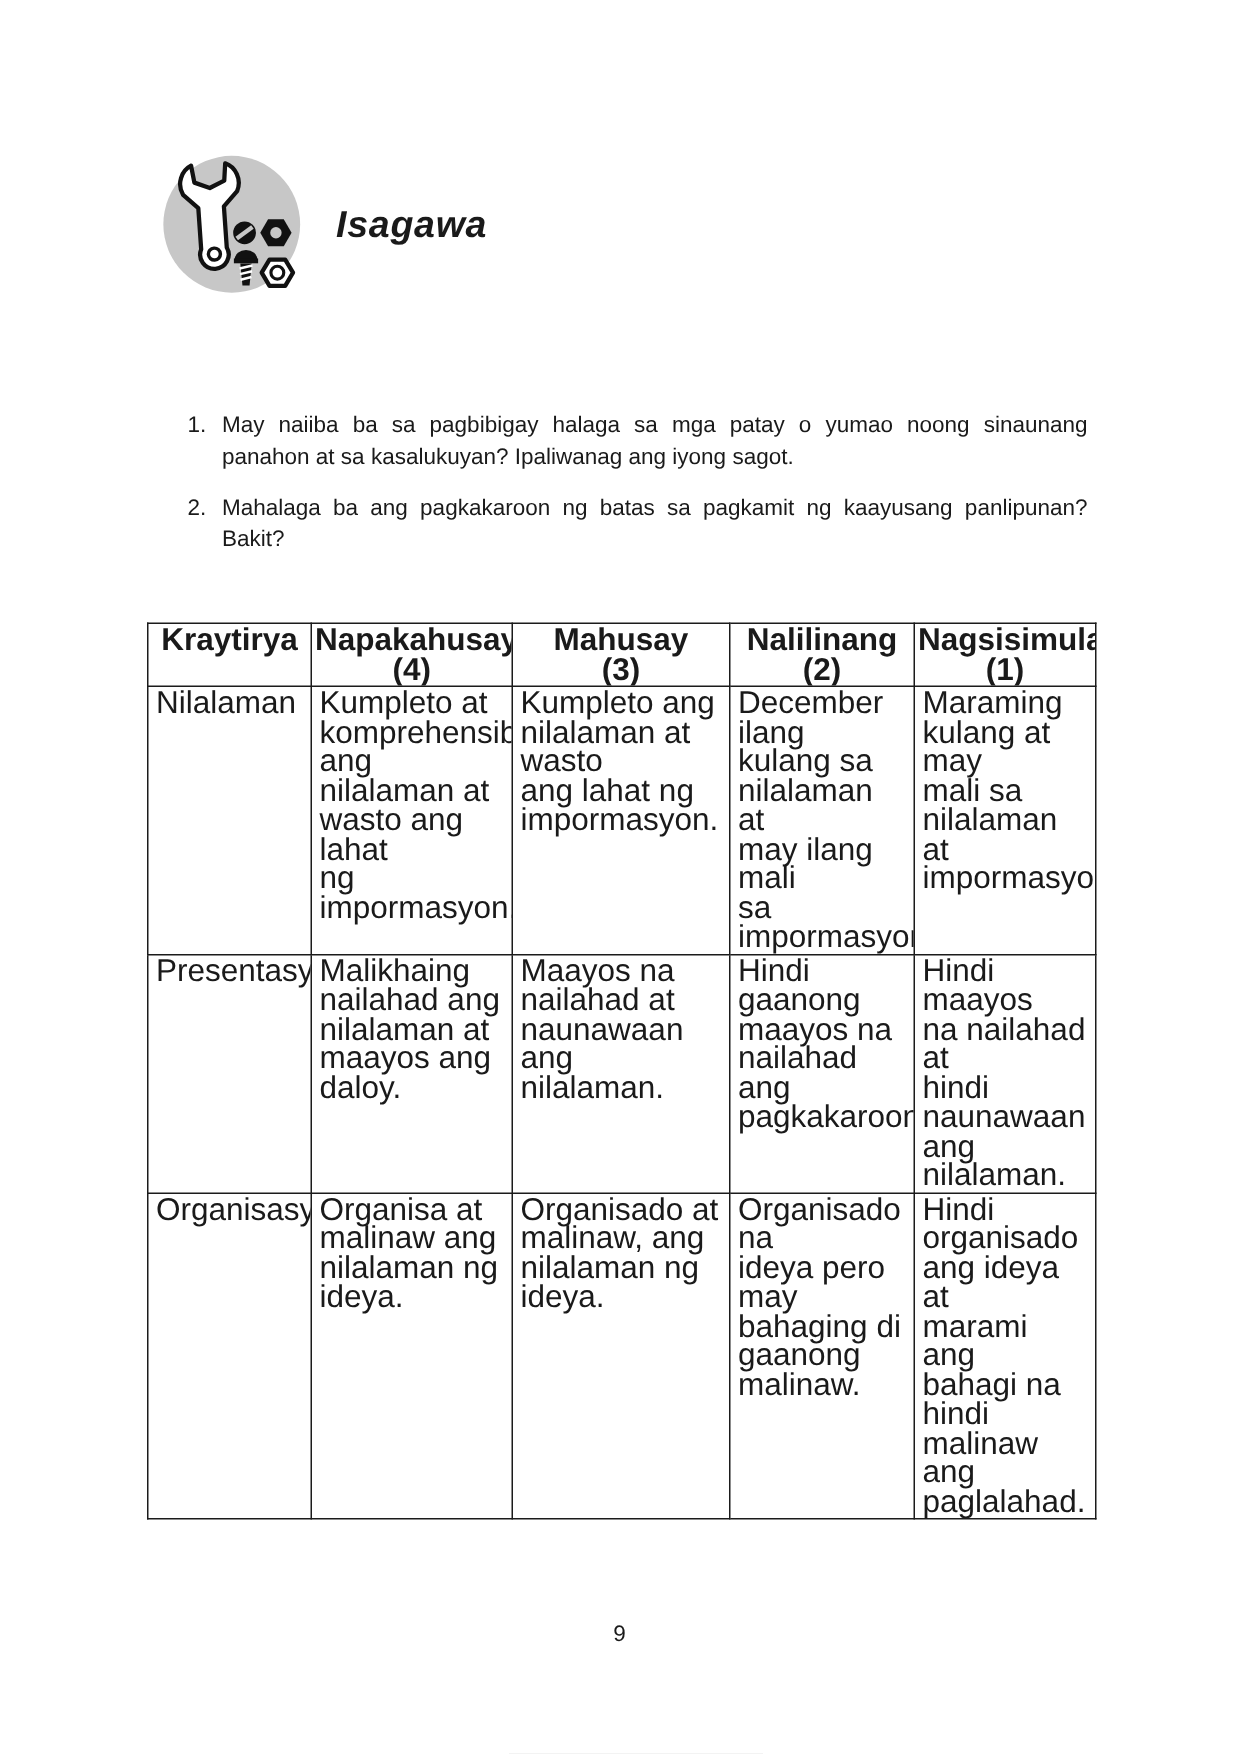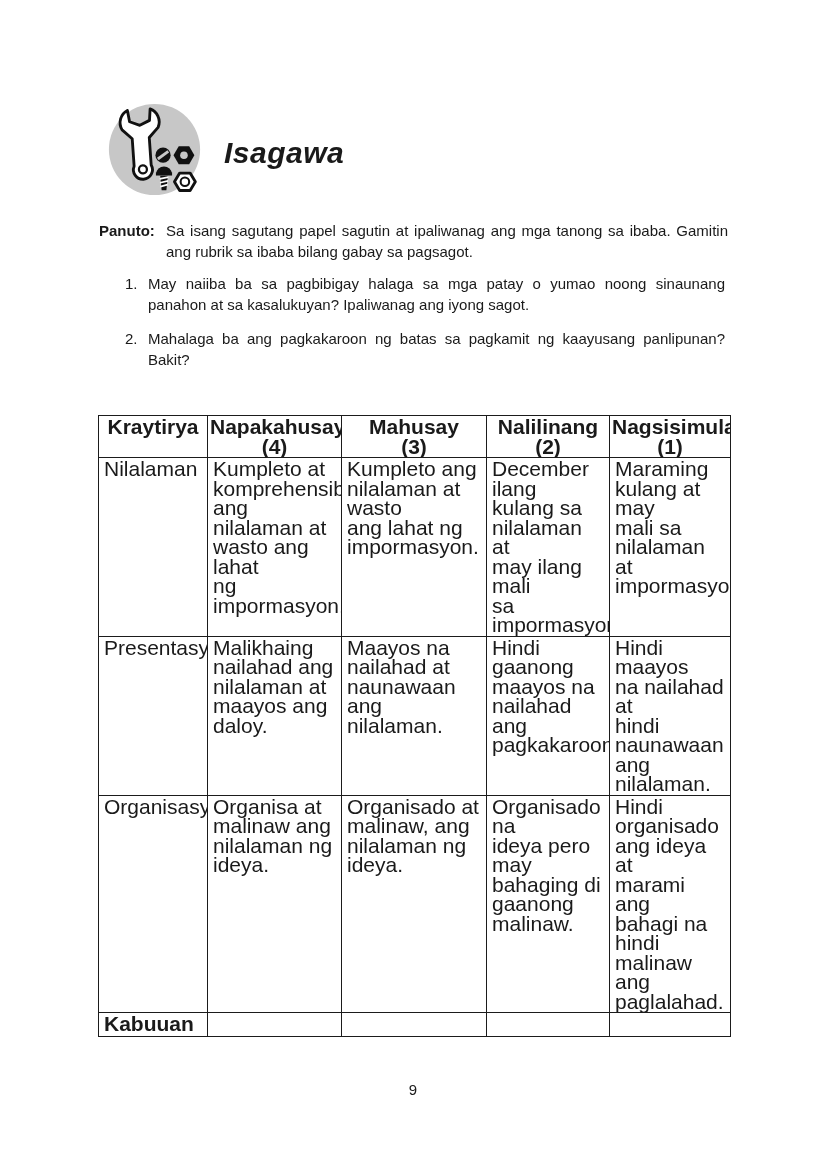--- a/index.html
+++ b/index.html
@@ -10,21 +10,21 @@
     margin:0 auto;
     font-family:"Liberation Sans","DejaVu Sans",sans-serif;
     color:var(--text,#1a1a1a);
     font-size:15px;
     overflow:hidden;
   }
   
   .hdr-icon{position:absolute;left:107px;top:102px;width:95px;height:95px;}
   .hdr-title{
     position:absolute;left:224px;top:136px;
-    font-size:30px;font-weight:bold;font-style:italic;
+    font-size:25px;font-weight:bold;font-style:italic;
     letter-spacing:.5px;
   }
   
   .panuto{
     position:absolute;left:99px;top:221px;width:629px;
     padding-left:67px;box-sizing:border-box;
     text-align:justify;line-height:20.5px;
   }
   .panuto-label{position:absolute;left:0;top:0;font-weight:bold;}
   
@@ -93,24 +93,20 @@
       <line x1="56.2" y1="89" x2="63.8" y2="87" stroke="#ffffff" stroke-width="1.8"></line>
     </g>
     <g>
       <polygon points="71,84 76.5,74.8 87.5,74.8 93,84 87.5,93.2 76.5,93.2" fill="#ffffff" stroke="#111" stroke-width="3" stroke-linejoin="round"></polygon>
       <circle cx="82" cy="84" r="4.5" fill="#ffffff" stroke="#111" stroke-width="2.2"></circle>
     </g>
   </svg>
 
   <div class="hdr-title">Isagawa</div>
 
-  <div class="panuto">
-    <span class="panuto-label">Panuto:</span>
-    <span>Sa isang sagutang papel sagutin at ipaliwanag ang mga tanong sa ibaba. Gamitin ang rubrik sa ibaba bilang gabay sa pagsagot.</span>
-  </div>
 
   <div class="q q-1">
     <span class="q-num">1.</span>
     <div class="q-text">May naiiba ba sa pagbibigay halaga sa mga patay o yumao noong sinaunang panahon at sa kasalukuyan? Ipaliwanag ang iyong sagot.</div>
   </div>
   <div class="q q-2">
     <span class="q-num">2.</span>
     <div class="q-text">Mahalaga ba ang pagkakaroon ng batas sa pagkamit ng kaayusang panlipunan? Bakit?</div>
   </div>
 
@@ -198,25 +194,18 @@
 gaanong
 malinaw.</td>
         <td>Hindi
 organisado
 ang ideya at
 marami ang
 bahagi na hindi
 malinaw ang
 paglalahad.</td>
       </tr>
-      <tr class="r-3">
-        <td class="criteria-bold">Kabuuan</td>
-        <td></td>
-        <td></td>
-        <td></td>
-        <td></td>
-      </tr>
     </tbody>
   </table>
 
   <div class="page-number">9</div>
 
 </div>
 
 </body></html>

